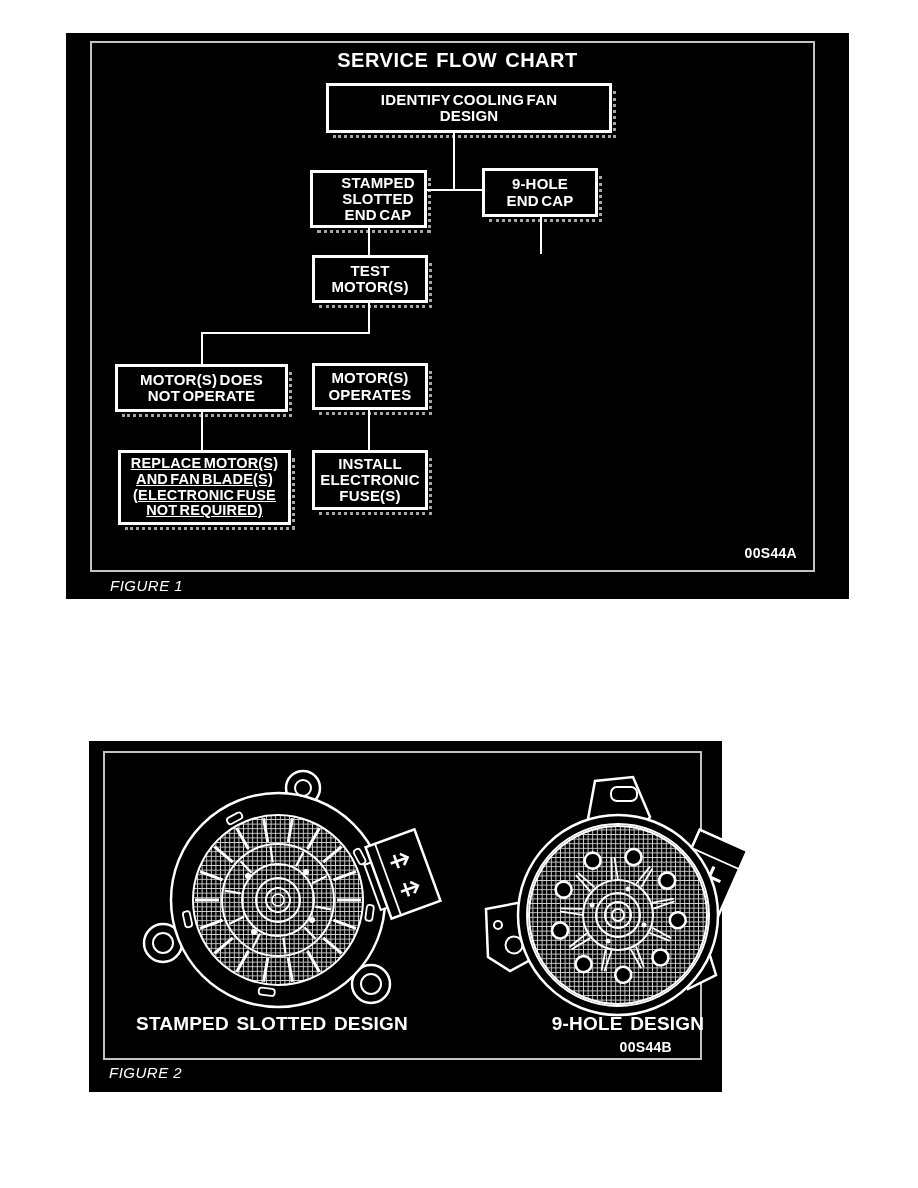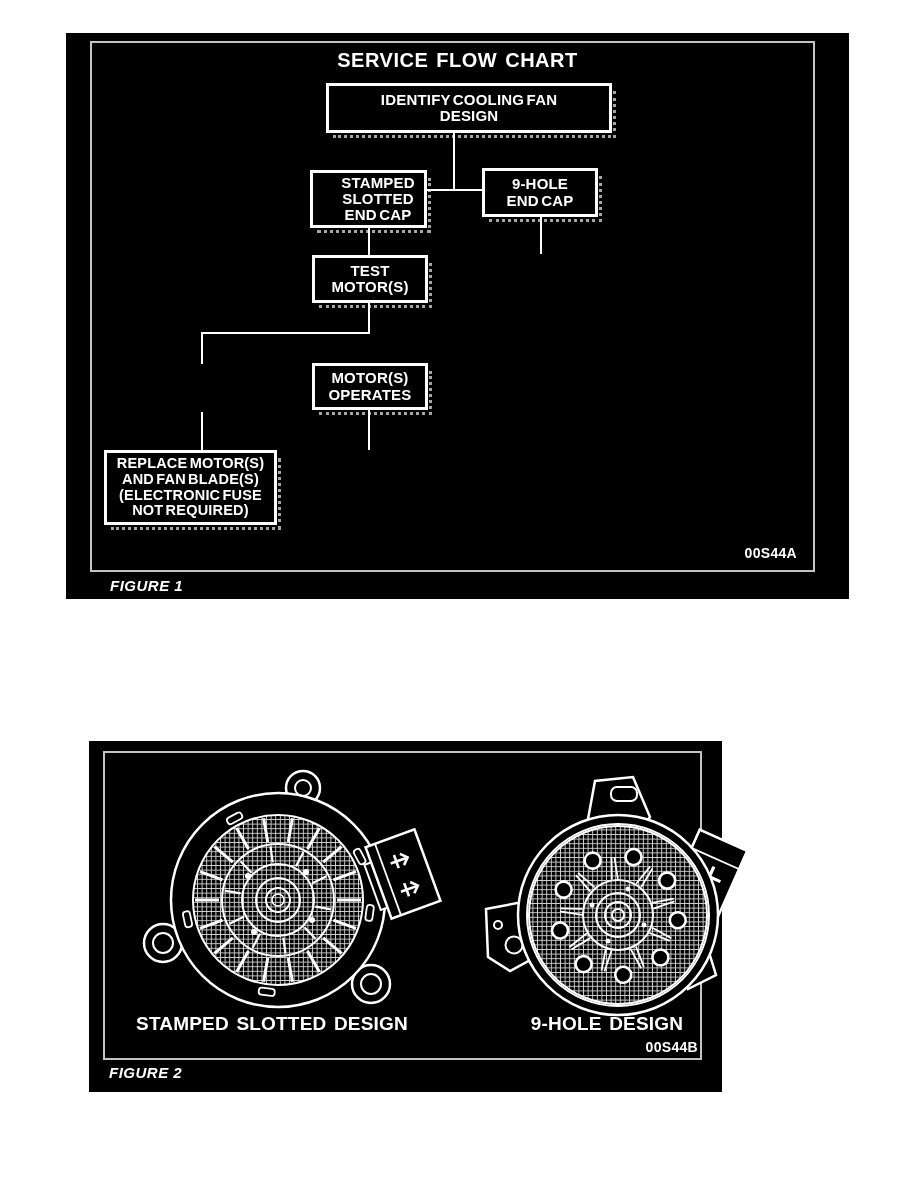--- a/index.html
+++ b/index.html
@@ -28,35 +28,35 @@
     border-right:3px dotted rgba(255,255,255,.65);
     border-bottom:3px dotted rgba(255,255,255,.65);pointer-events:none;
   }
   #n-identify{left:260px;top:50px;width:286px;height:50px;}
   #n-stamped{left:244px;top:137px;width:117px;height:58px;padding-left:19px;}
   #n-ninehole{left:416px;top:135px;width:116px;height:49px;}
   #n-test{left:246px;top:222px;width:116px;height:48px;}
   #n-noservice{left:416px;top:221px;width:118px;height:51px;}
   #n-notoperate{left:49px;top:331px;width:173px;height:48px;}
   #n-operates{left:246px;top:330px;width:116px;height:47px;}
-  #n-replace{left:38px;top:417px;width:173px;height:75px;font-size:14.5px;}
+  #n-replace{left:52px;top:417px;width:173px;height:75px;font-size:14.5px;text-decoration:underline;}
   #n-install{left:246px;top:417px;width:116px;height:60px;}
   .vline,.hline{position:absolute;background:#fff;}
   .code{position:absolute;color:#fff;font-weight:bold;font-size:14px;letter-spacing:.3px;}
   #code1{right:52px;top:512px;padding-left:32px;}
-  #code2{right:24px;top:298px;padding-left:8px;}
-  .caption{position:absolute;color:#fff;font-weight:bold;font-style:italic;font-size:15px;letter-spacing:.5px;}
+  #code2{right:50px;top:298px;padding-left:8px;}
+  .caption{position:absolute;color:#fff;font-weight:normal;font-style:italic;font-size:15px;letter-spacing:.5px;}
   #cap1{left:44px;top:544px;}
   #cap2{left:20px;top:323px;}
   .motor-label{
     position:absolute;color:#fff;font-weight:bold;font-size:19px;text-align:center;
     letter-spacing:.2px;word-spacing:2px;white-space:nowrap;
   }
   #label-left{left:38px;width:290px;top:272px;}
-  #label-right{left:368px;width:300px;top:272px;}
+  #label-right{left:389px;width:300px;top:272px;}
   .motor{position:absolute;}
   #motor-left{left:14px;top:-16px;}
   #motor-right{left:369px;top:14px;}
 </style>
 </head>
 <body>
 
 <div class="panel" id="panel1">
   <div class="frame" id="frame1"></div>
 
@@ -64,26 +64,31 @@
 
   <div class="fbox" id="n-identify">IDENTIFY COOLING FAN
 DESIGN</div>
   <div class="fbox" id="n-stamped">STAMPED
 SLOTTED
 END CAP</div>
   <div class="fbox" id="n-ninehole">9-HOLE
 END CAP</div>
   <div class="fbox" id="n-test">TEST
 MOTOR(S)</div>
+  <div class="fbox" id="n-notoperate">MOTOR(S) DOES
+NOT OPERATE</div>
   <div class="fbox" id="n-operates">MOTOR(S)
 OPERATES</div>
   <div class="fbox" id="n-replace">REPLACE MOTOR(S)
 AND FAN BLADE(S)
 (ELECTRONIC FUSE
 NOT REQUIRED)</div>
+  <div class="fbox" id="n-install">INSTALL
+ELECTRONIC
+FUSE(S)</div>
 
   <div class="vline" style="left:387px;top:100px;width:2px;height:58px;"></div>
   <div class="hline" style="left:361px;top:156px;width:55px;height:2px;"></div>
   <div class="vline" style="left:302px;top:195px;width:2px;height:27px;"></div>
   <div class="vline" style="left:474px;top:184px;width:2px;height:37px;"></div>
   <div class="vline" style="left:302px;top:270px;width:2px;height:31px;"></div>
   <div class="hline" style="left:135px;top:299px;width:169px;height:2px;"></div>
   <div class="vline" style="left:135px;top:299px;width:2px;height:32px;"></div>
   <div class="vline" style="left:135px;top:379px;width:2px;height:38px;"></div>
   <div class="vline" style="left:302px;top:377px;width:2px;height:40px;"></div>

